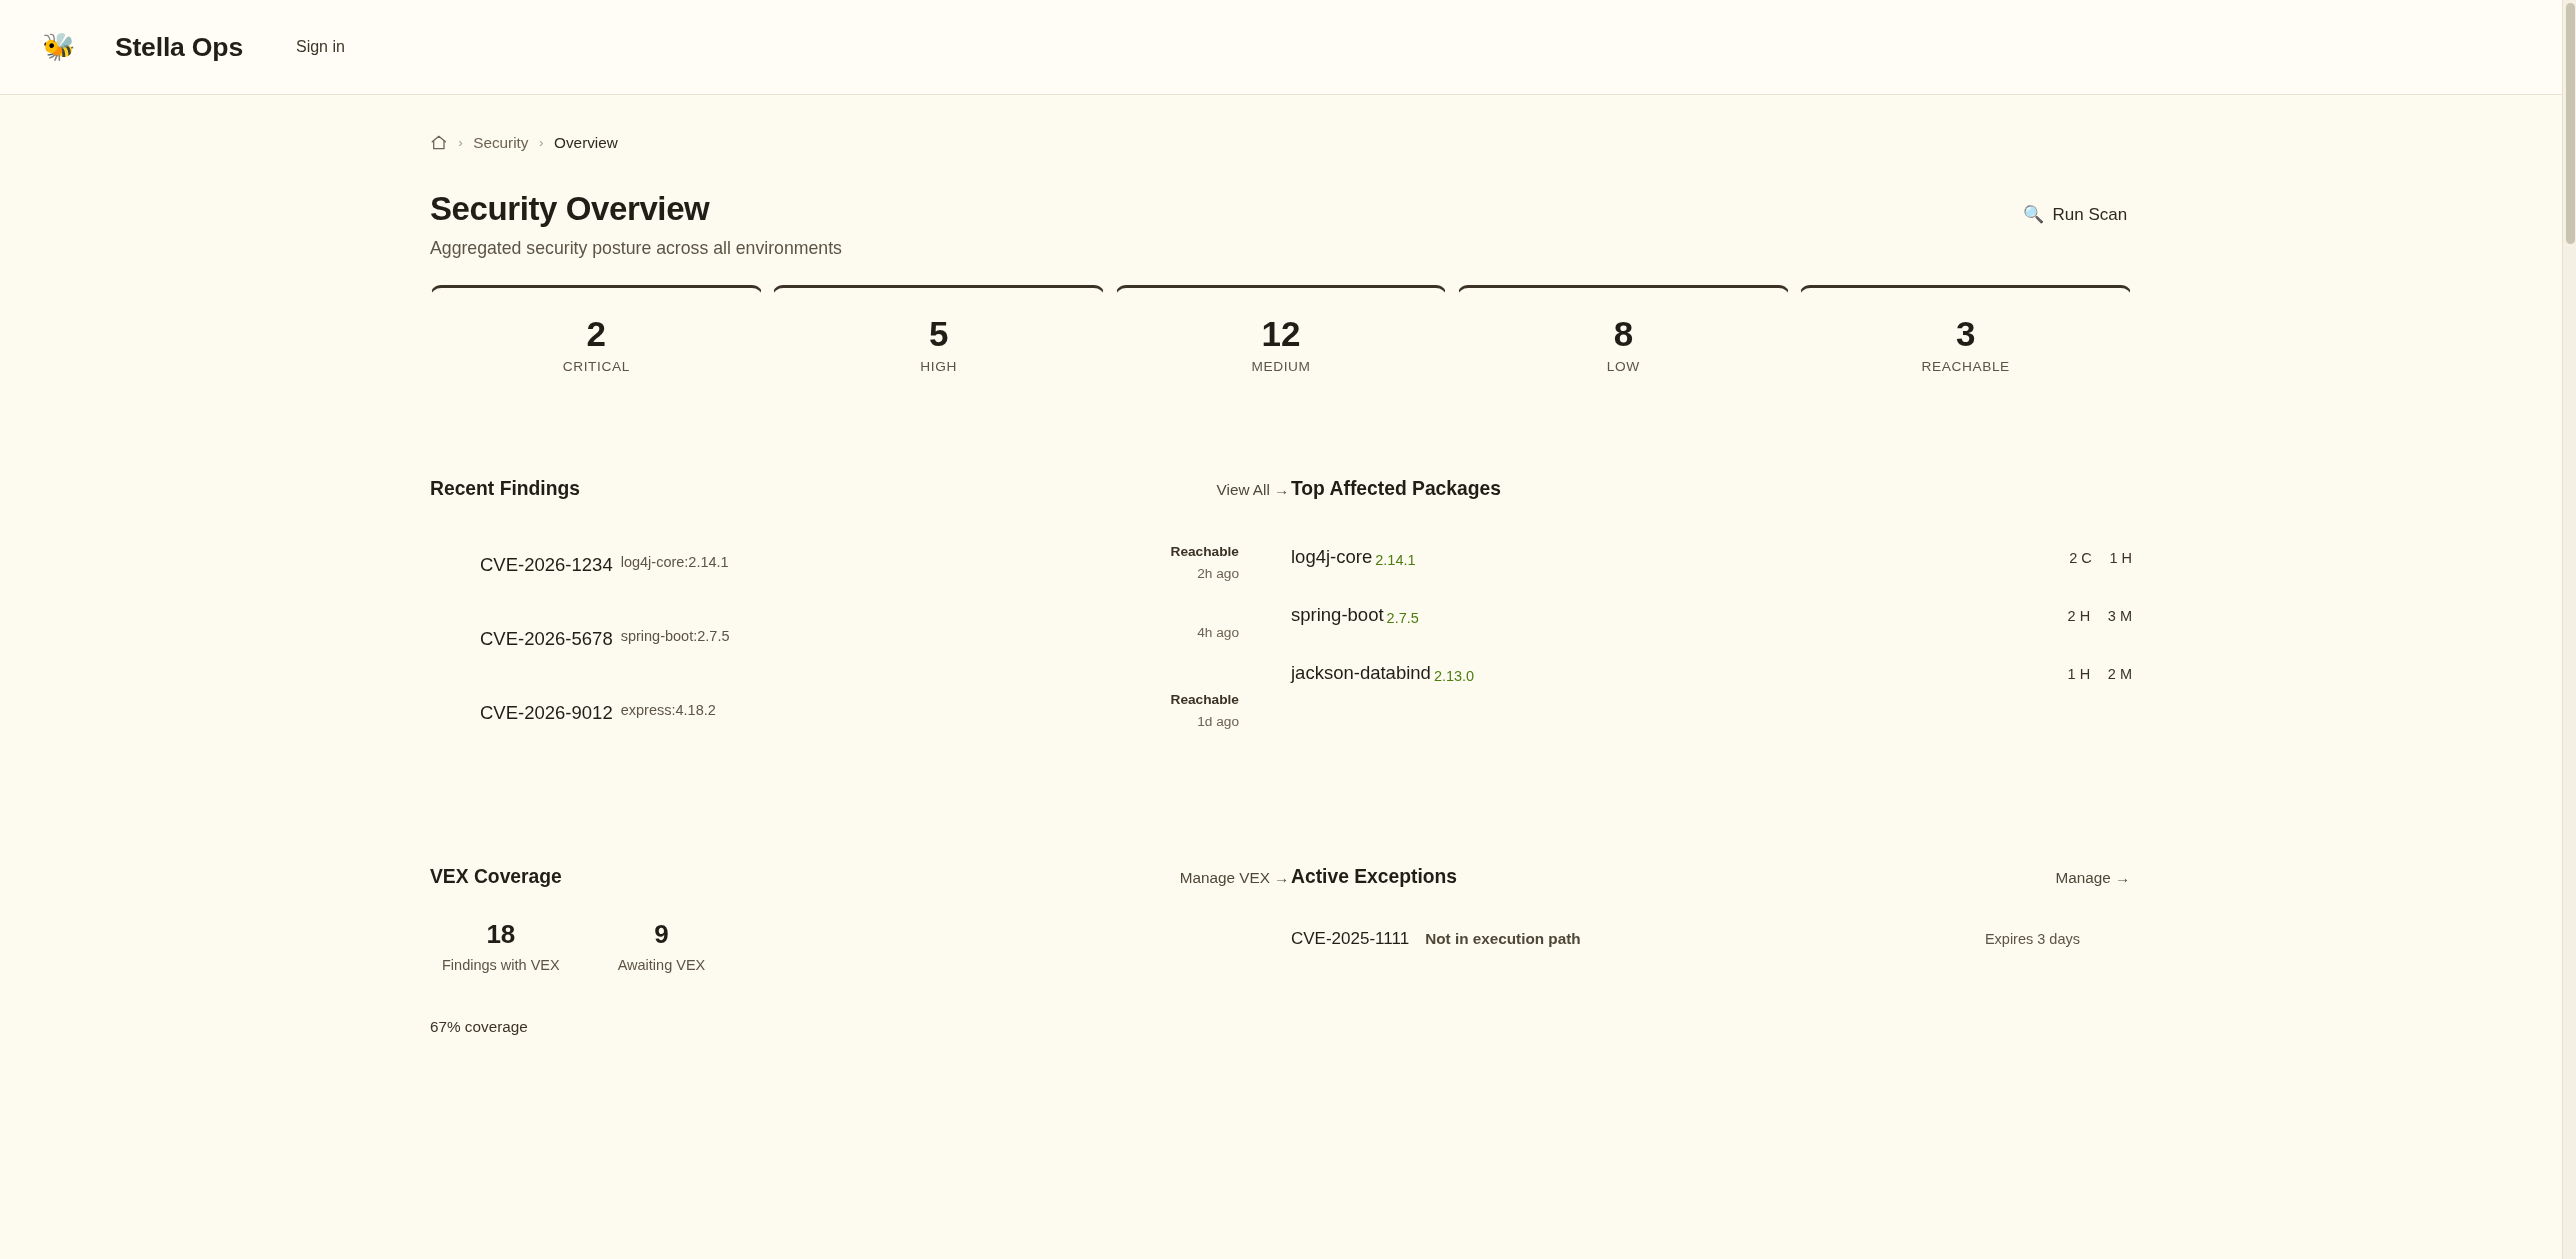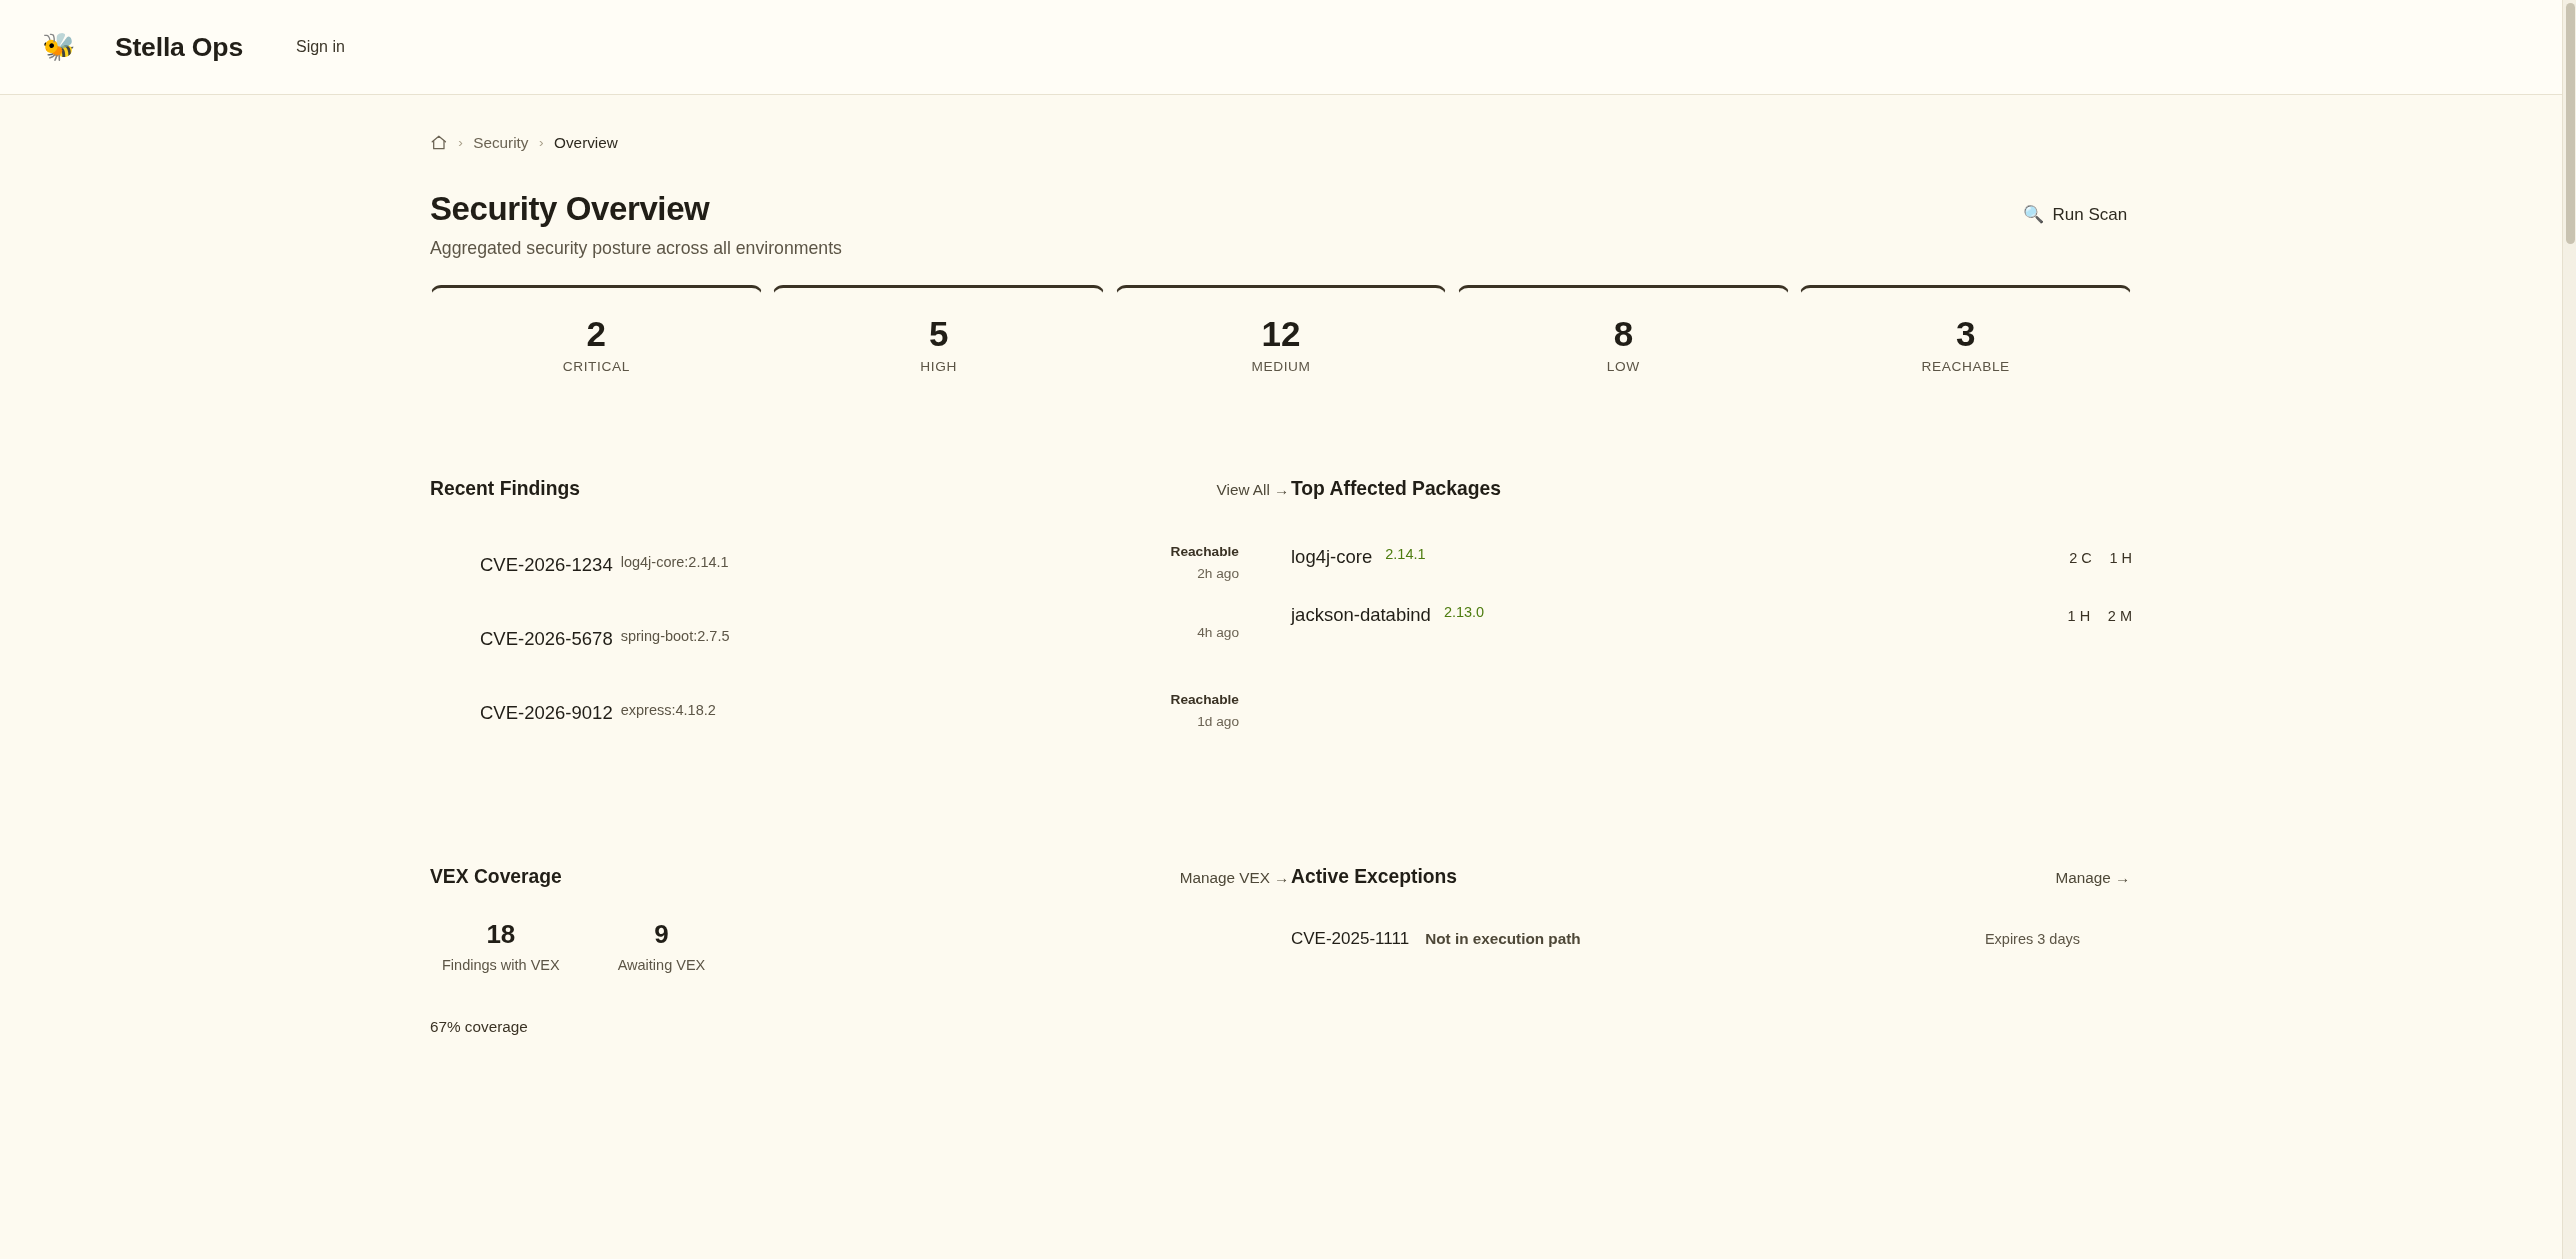--- a/index.html
+++ b/index.html
@@ -223,21 +223,21 @@
   
   .packages { margin-top: 22.5px; }
   .package-row {
     display: flex;
     align-items: baseline;
     justify-content: space-between;
     padding: 14.5px 0;
     min-height: 58px;
     cursor: pointer;
   }
-  .package-left { display: flex; align-items: flex-start; gap: 13px; }
+  .package-left { display: flex; align-items: flex-end; gap: 3px; }
   .package-name { font-size: 18.5px; color: #211e17; }
   .package-version { font-size: 14.5px; color: #4d7c0f; }
   .package-counts { display: flex; gap: 17.7px; font-size: 14.5px; color: #3a3224; }
   .package-counts span { white-space: nowrap; }
 
   
   .panels-bottom {
     display: flex;
     margin-top: 113px;
     width: 1702px;
@@ -387,20 +387,30 @@
             <div class="package-left">
               <span class="package-name">log4j-core</span>
               <span class="package-version">2.14.1</span>
             </div>
             <div class="package-counts">
               <span>2 C</span>
               <span>1 H</span>
             </div>
           </div>
 
+          <div class="package-row">
+            <div class="package-left">
+              <span class="package-name">spring-boot</span>
+              <span class="package-version">2.7.5</span>
+            </div>
+            <div class="package-counts">
+              <span>2 H</span>
+              <span>3 M</span>
+            </div>
+          </div>
 
           <div class="package-row">
             <div class="package-left">
               <span class="package-name">jackson-databind</span>
               <span class="package-version">2.13.0</span>
             </div>
             <div class="package-counts">
               <span>1 H</span>
               <span>2 M</span>
             </div>

